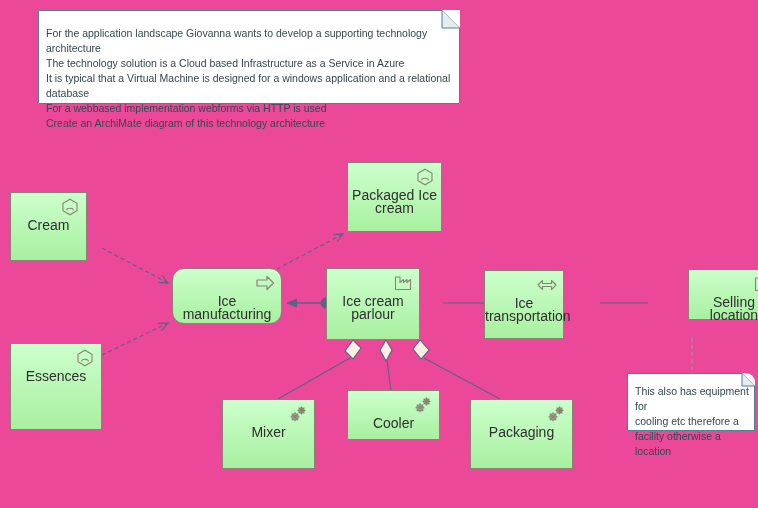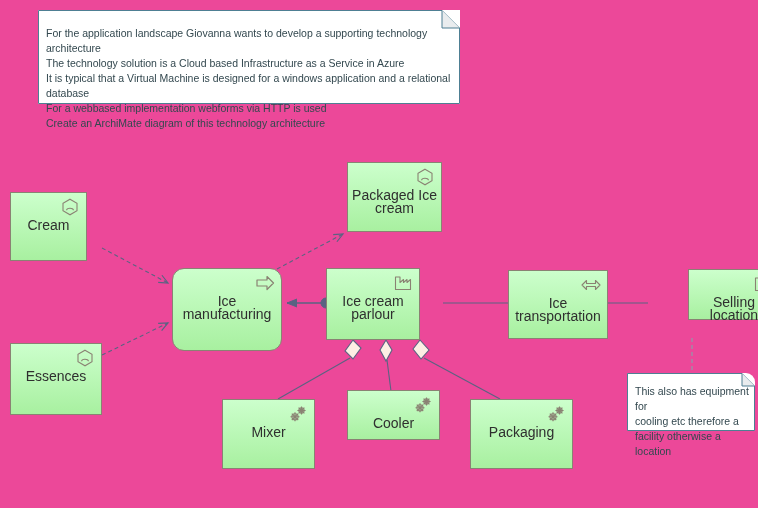--- a/index.html
+++ b/index.html
@@ -175,59 +175,59 @@
   <div class="node" id="cream" style="left:10px; top:192px; width:77px; height:69px;">
     <span class="badge">
       <svg viewBox="0 0 22 20" xmlns="http://www.w3.org/2000/svg">
         <path d="M11,2.2 L18,6.3 L18,13.7 L11,17.8 L4,13.7 L4,6.3 Z" fill="none" stroke="#8a8273" stroke-width="1.1"></path>
         <path d="M7.6,13.2 C7.6,10.5 14.4,10.5 14.4,13.2" fill="none" stroke="#8a8273" stroke-width="1.1"></path>
       </svg>
     </span>
     <span class="label">Cream</span>
   </div>
 
-  <div class="node" id="essences" style="left:10px; top:343px; width:92px; height:72px;">
+  <div class="node" id="essences" style="left:10px; top:343px; width:92px; height:87px;">
     <span class="badge">
       <svg viewBox="0 0 22 20" xmlns="http://www.w3.org/2000/svg">
         <path d="M11,2.2 L18,6.3 L18,13.7 L11,17.8 L4,13.7 L4,6.3 Z" fill="none" stroke="#8a8273" stroke-width="1.1"></path>
         <path d="M7.6,13.2 C7.6,10.5 14.4,10.5 14.4,13.2" fill="none" stroke="#8a8273" stroke-width="1.1"></path>
       </svg>
     </span>
     <span class="label">Essences</span>
   </div>
 
   <div class="node" id="packaged-ice-cream" style="left:347px; top:162px; width:95px; height:70px;">
     <span class="badge">
       <svg viewBox="0 0 22 20" xmlns="http://www.w3.org/2000/svg">
         <path d="M11,2.2 L18,6.3 L18,13.7 L11,17.8 L4,13.7 L4,6.3 Z" fill="none" stroke="#8a8273" stroke-width="1.1"></path>
         <path d="M7.6,13.2 C7.6,10.5 14.4,10.5 14.4,13.2" fill="none" stroke="#8a8273" stroke-width="1.1"></path>
       </svg>
     </span>
     <span class="label">Packaged Ice cream</span>
   </div>
 
-  <div class="node rounded" id="ice-manufacturing" style="left:172px; top:268px; width:110px; height:83px;">
+  <div class="node rounded" id="ice-manufacturing" style="left:172px; top:268px; width:110px; height:56px;">
     <span class="badge">
       <svg viewBox="0 0 22 20" xmlns="http://www.w3.org/2000/svg">
         <path d="M3,7 L13,7 L13,3.5 L19.5,10 L13,16.5 L13,13 L3,13 Z" fill="none" stroke="#8a8273" stroke-width="1.2" stroke-linejoin="round"></path>
       </svg>
     </span>
     <span class="label">Ice manufacturing</span>
   </div>
 
   <div class="node" id="ice-cream-parlour" style="left:326px; top:268px; width:94px; height:72px;">
     <span class="badge">
       <svg viewBox="0 0 22 20" xmlns="http://www.w3.org/2000/svg">
         <path d="M3.5,16.5 L3.5,4 L8,4 L8,9.5 L11.5,6.5 L11.5,9.5 L15,6.5 L15,9.5 L18.5,6.5 L18.5,16.5 Z" fill="none" stroke="#8a8273" stroke-width="1.1" stroke-linejoin="round"></path>
       </svg>
     </span>
     <span class="label">Ice cream parlour</span>
   </div>
 
-  <div class="node" id="ice-transportation" style="left:508px; top:270px; width:100px; height:69px;">
+  <div class="node" id="ice-transportation" style="left:484px; top:270px; width:80px; height:69px;">
     <span class="badge">
       <svg viewBox="0 0 22 20" xmlns="http://www.w3.org/2000/svg">
         <path d="M6.5,5.5 L2,10 L6.5,14.5 L6.5,11.5 L15.5,11.5 L15.5,14.5 L20,10 L15.5,5.5 L15.5,8.5 L6.5,8.5 Z" fill="none" stroke="#8a8273" stroke-width="1.1" stroke-linejoin="round"></path>
       </svg>
     </span>
     <span class="label">Ice transportation</span>
   </div>
 
   <div class="node" id="selling-location" style="left:648px; top:269px; width:92px; height:51px;margin-left:40px;">
     <span class="badge">

